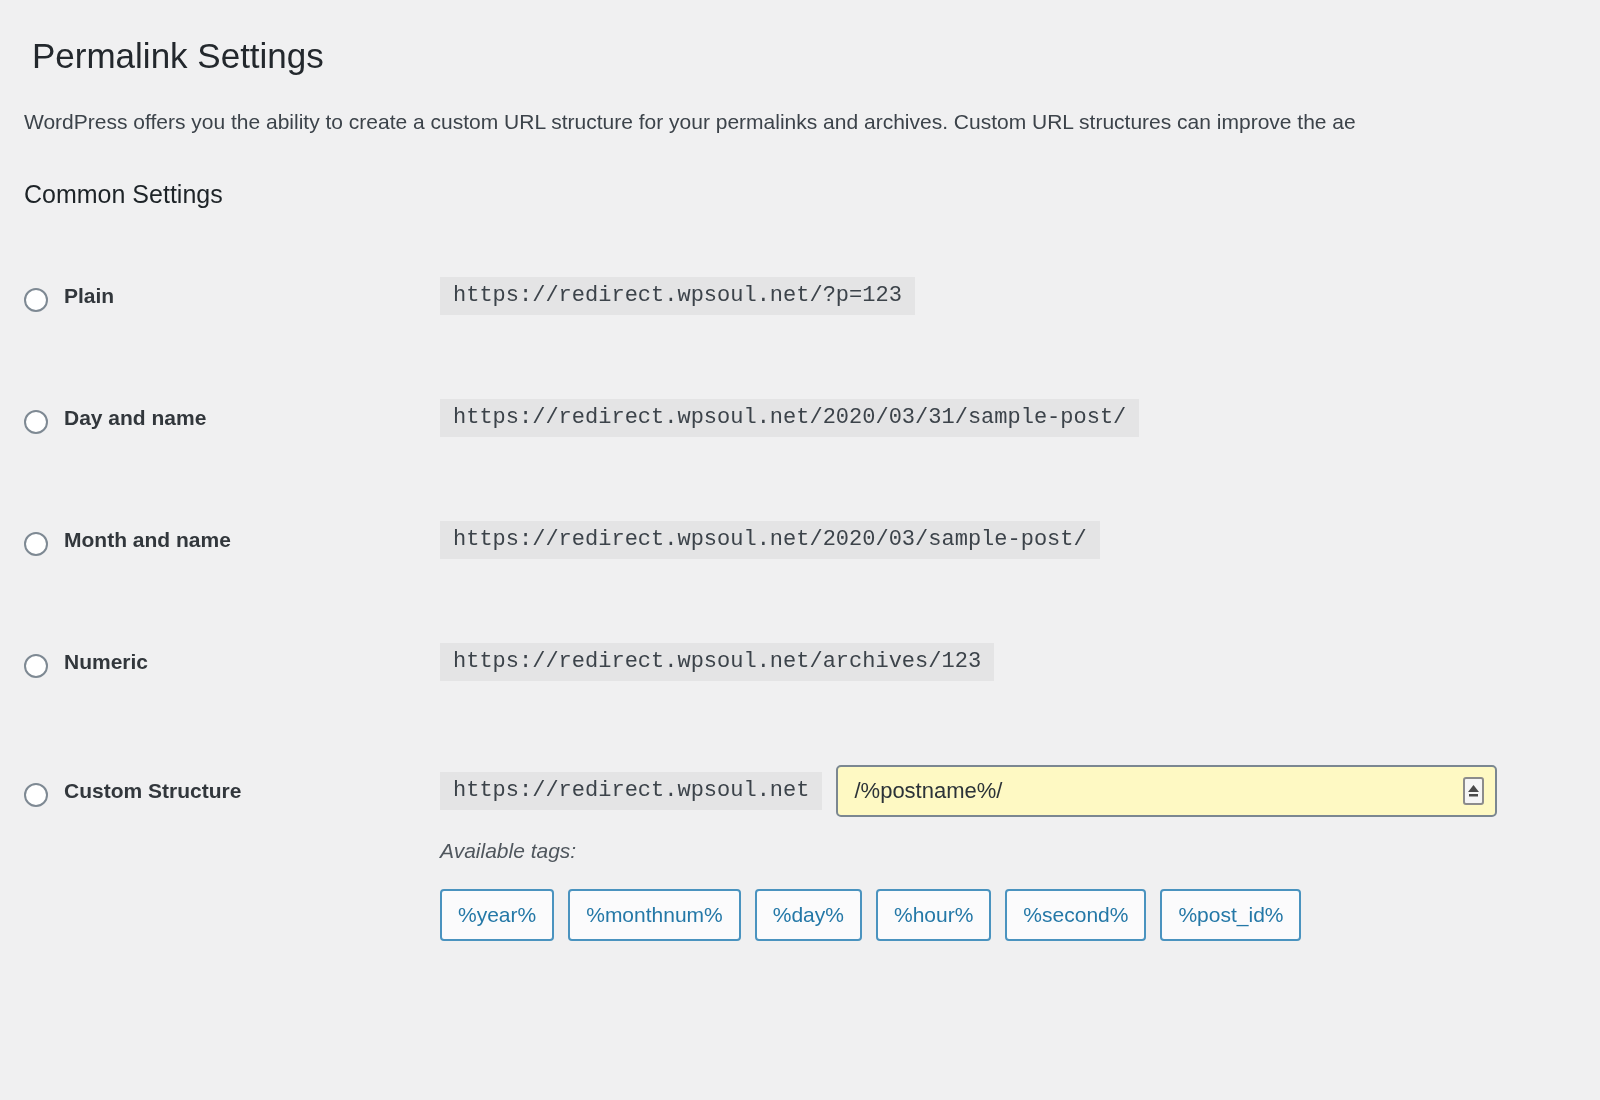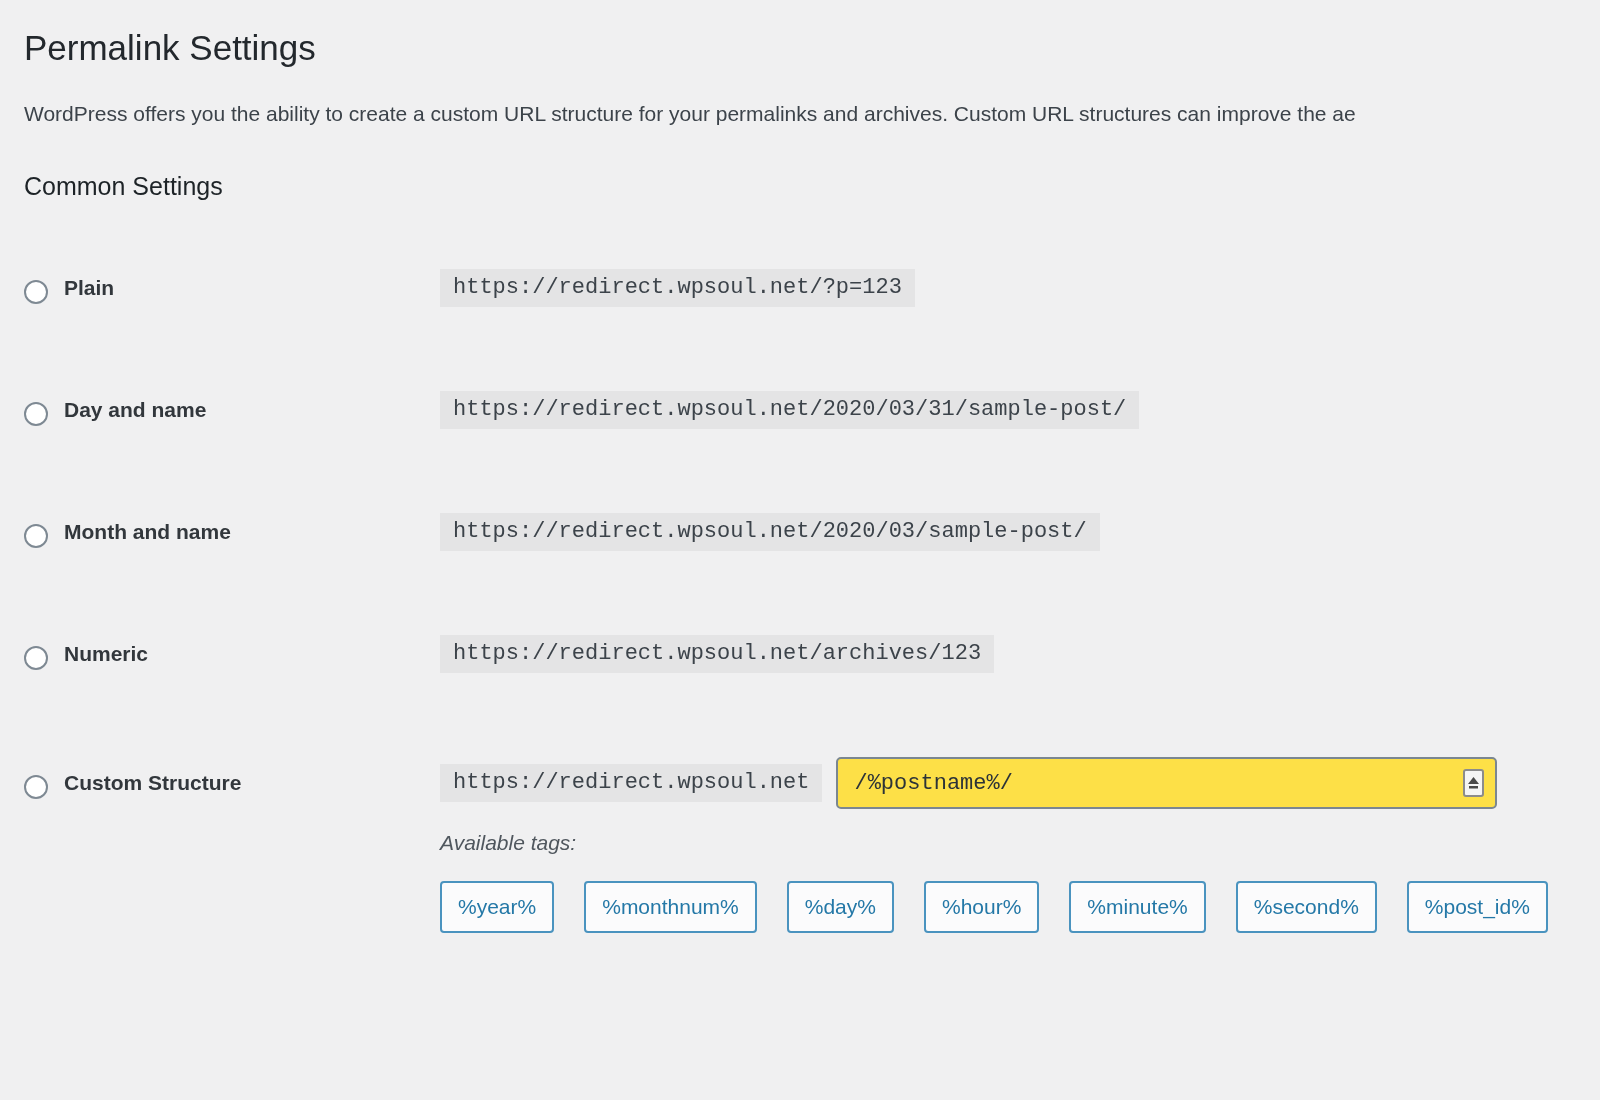--- a/index.html
+++ b/index.html
@@ -7,21 +7,21 @@
   body {
     width: 1600px; height: 1100px;
     background: #f0f0f1;
     font-family: "Liberation Sans", sans-serif;
     color: #3c434a;
     overflow: hidden;
   }
   .wrap { padding: 26px 0 0 24px; width: 1600px; }
 
   h1.page-title {
-    margin: 0;
+    margin: 8px;
     font-size: 35px;
     font-weight: 400;
     color: #23282d;
     line-height: 1.25;
   }
   p.intro {
     margin: 30px 0 0;
     font-size: 21px;
     line-height: 1.35;
     color: #3c434a;
@@ -89,22 +89,22 @@
   .custom-line { display: flex; align-items: center; }
   .structure-input-wrap {
     position: relative;
     margin-left: 14px;
   }
   .structure-input {
     width: 661px;
     height: 52px;
     border: 2px solid #7b8791;
     border-radius: 5px;
-    background: #fde047;
-    font-family: Liberation Mono, monospace;
+    background: #fef9c3;
+    font-family: Liberation Sans, sans-serif;
     font-size: 22px;
     color: #2c3338;
     padding: 0 48px 0 16px;
     outline: none;
   }
   .fill-icon {
     position: absolute;
     right: 13px; top: 50%;
     margin-top: -14px;
     width: 21px; height: 28px;
@@ -117,21 +117,21 @@
     cursor: pointer;
   }
   .available-tags-label {
     margin-top: 22px;
     font-size: 21px;
     color: #50575e;
     font-style: italic;
   }
   .tags-row {
     display: flex;
-    gap: 30px;
+    gap: 14px;
     margin-top: 26px;
   }
   .tag-button {
     background: #fbfbfc;
     border: 2px solid #4a93bf;
     border-radius: 4px;
     color: #2478a7;
     font-family: "Liberation Sans", sans-serif;
     font-size: 21px;
     padding: 12px 16px;
@@ -203,21 +203,20 @@
               </svg>
             </span>
           </span>
         </div>
         <div class="available-tags-label">Available tags:</div>
         <div class="tags-row">
           <button class="tag-button">%year%</button>
           <button class="tag-button">%monthnum%</button>
           <button class="tag-button">%day%</button>
           <button class="tag-button">%hour%</button>
-          <button class="tag-button">%minute%</button>
           <button class="tag-button">%second%</button>
           <button class="tag-button">%post_id%</button>
         </div>
       </div>
     </div>
 
   </div>
 </div>
 
 </body></html>

